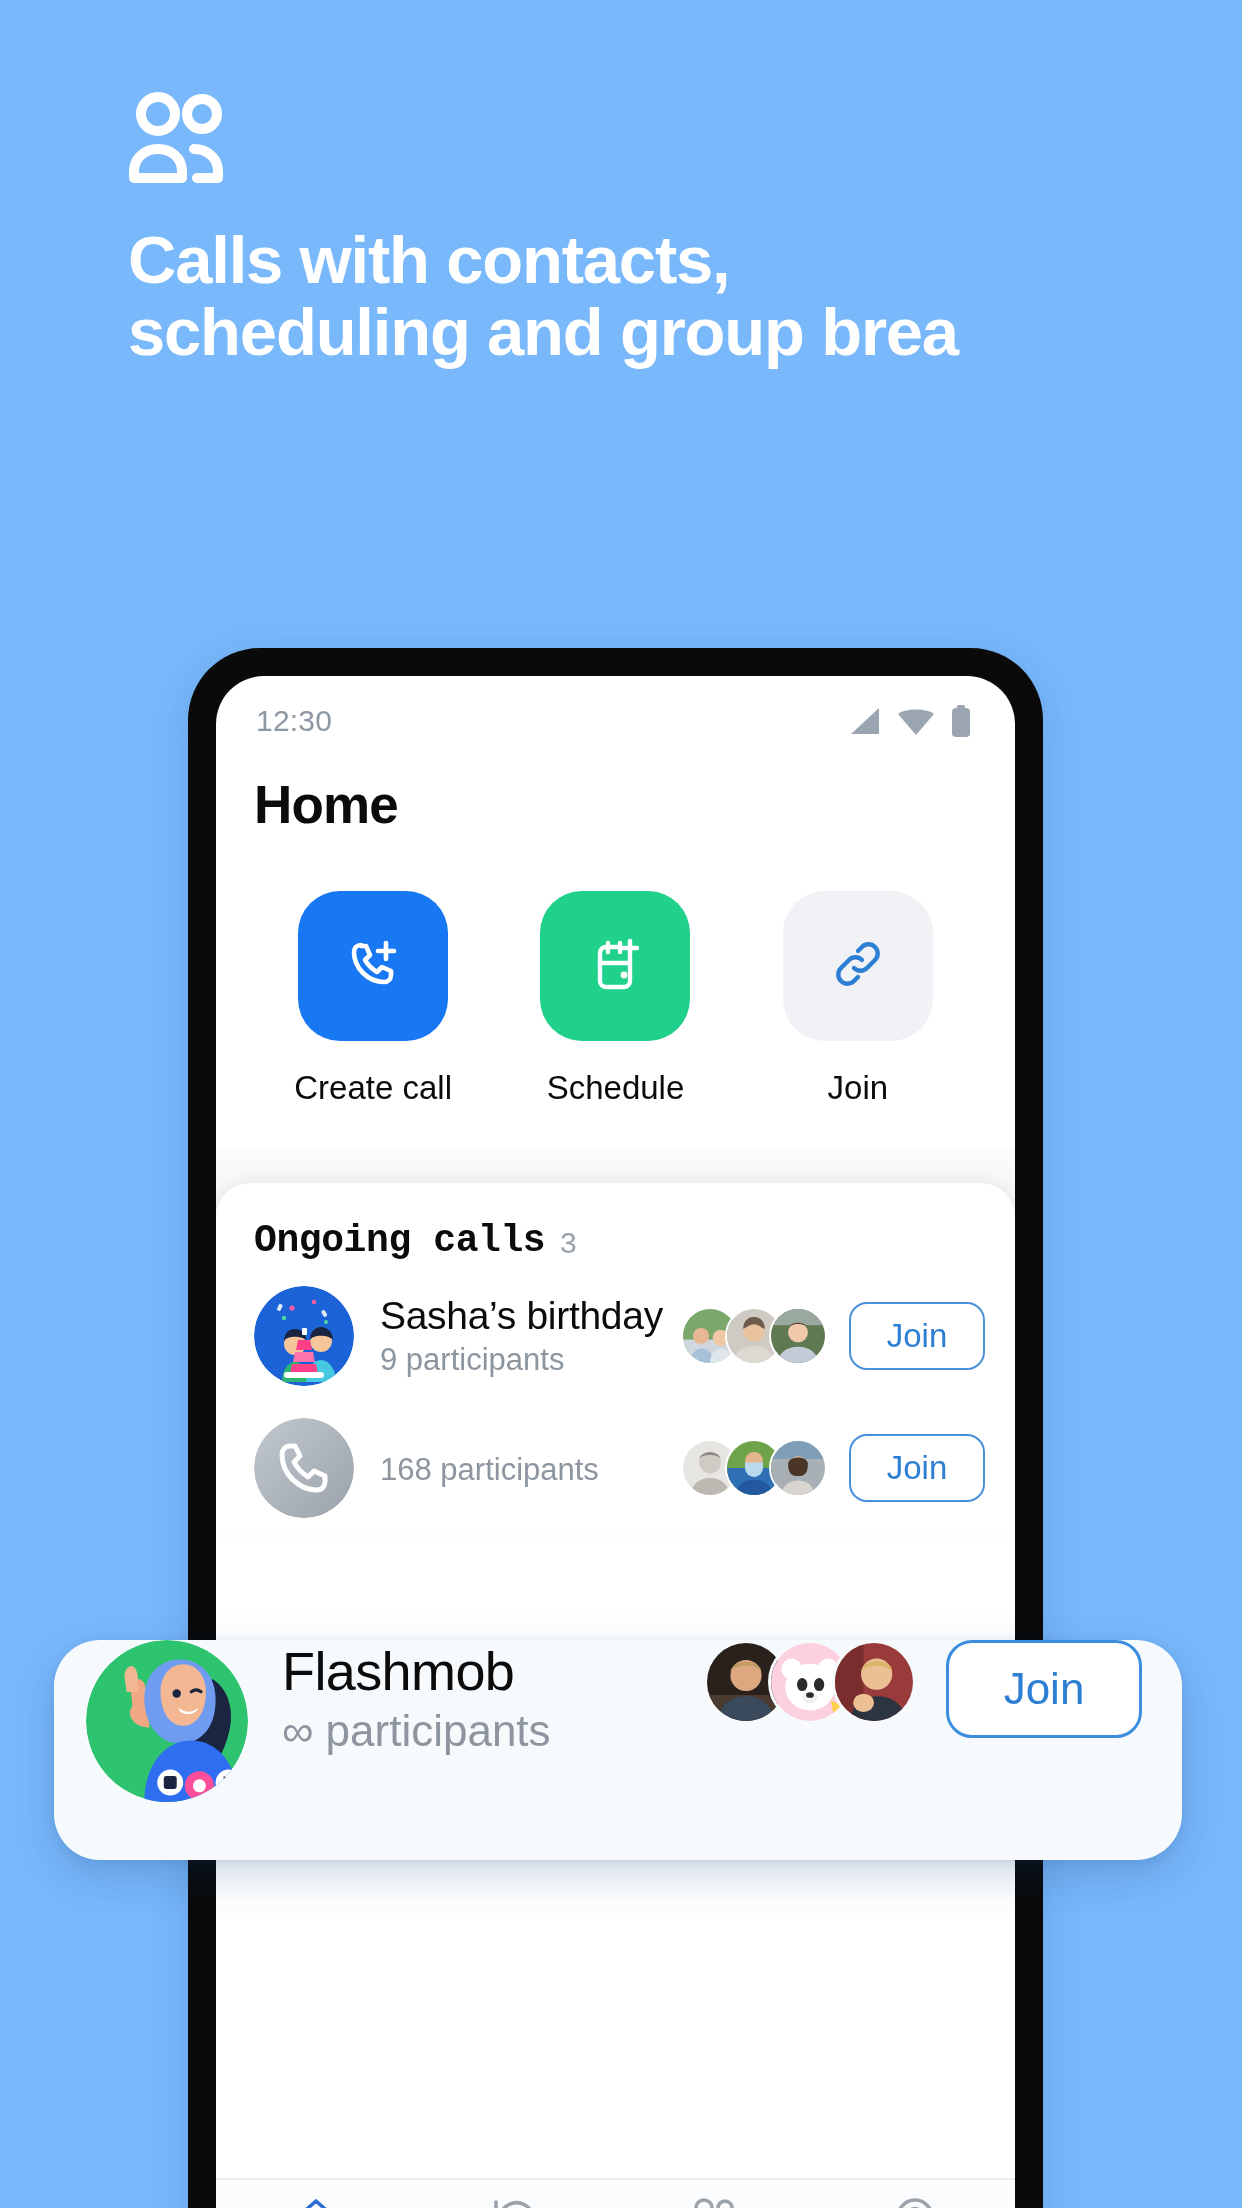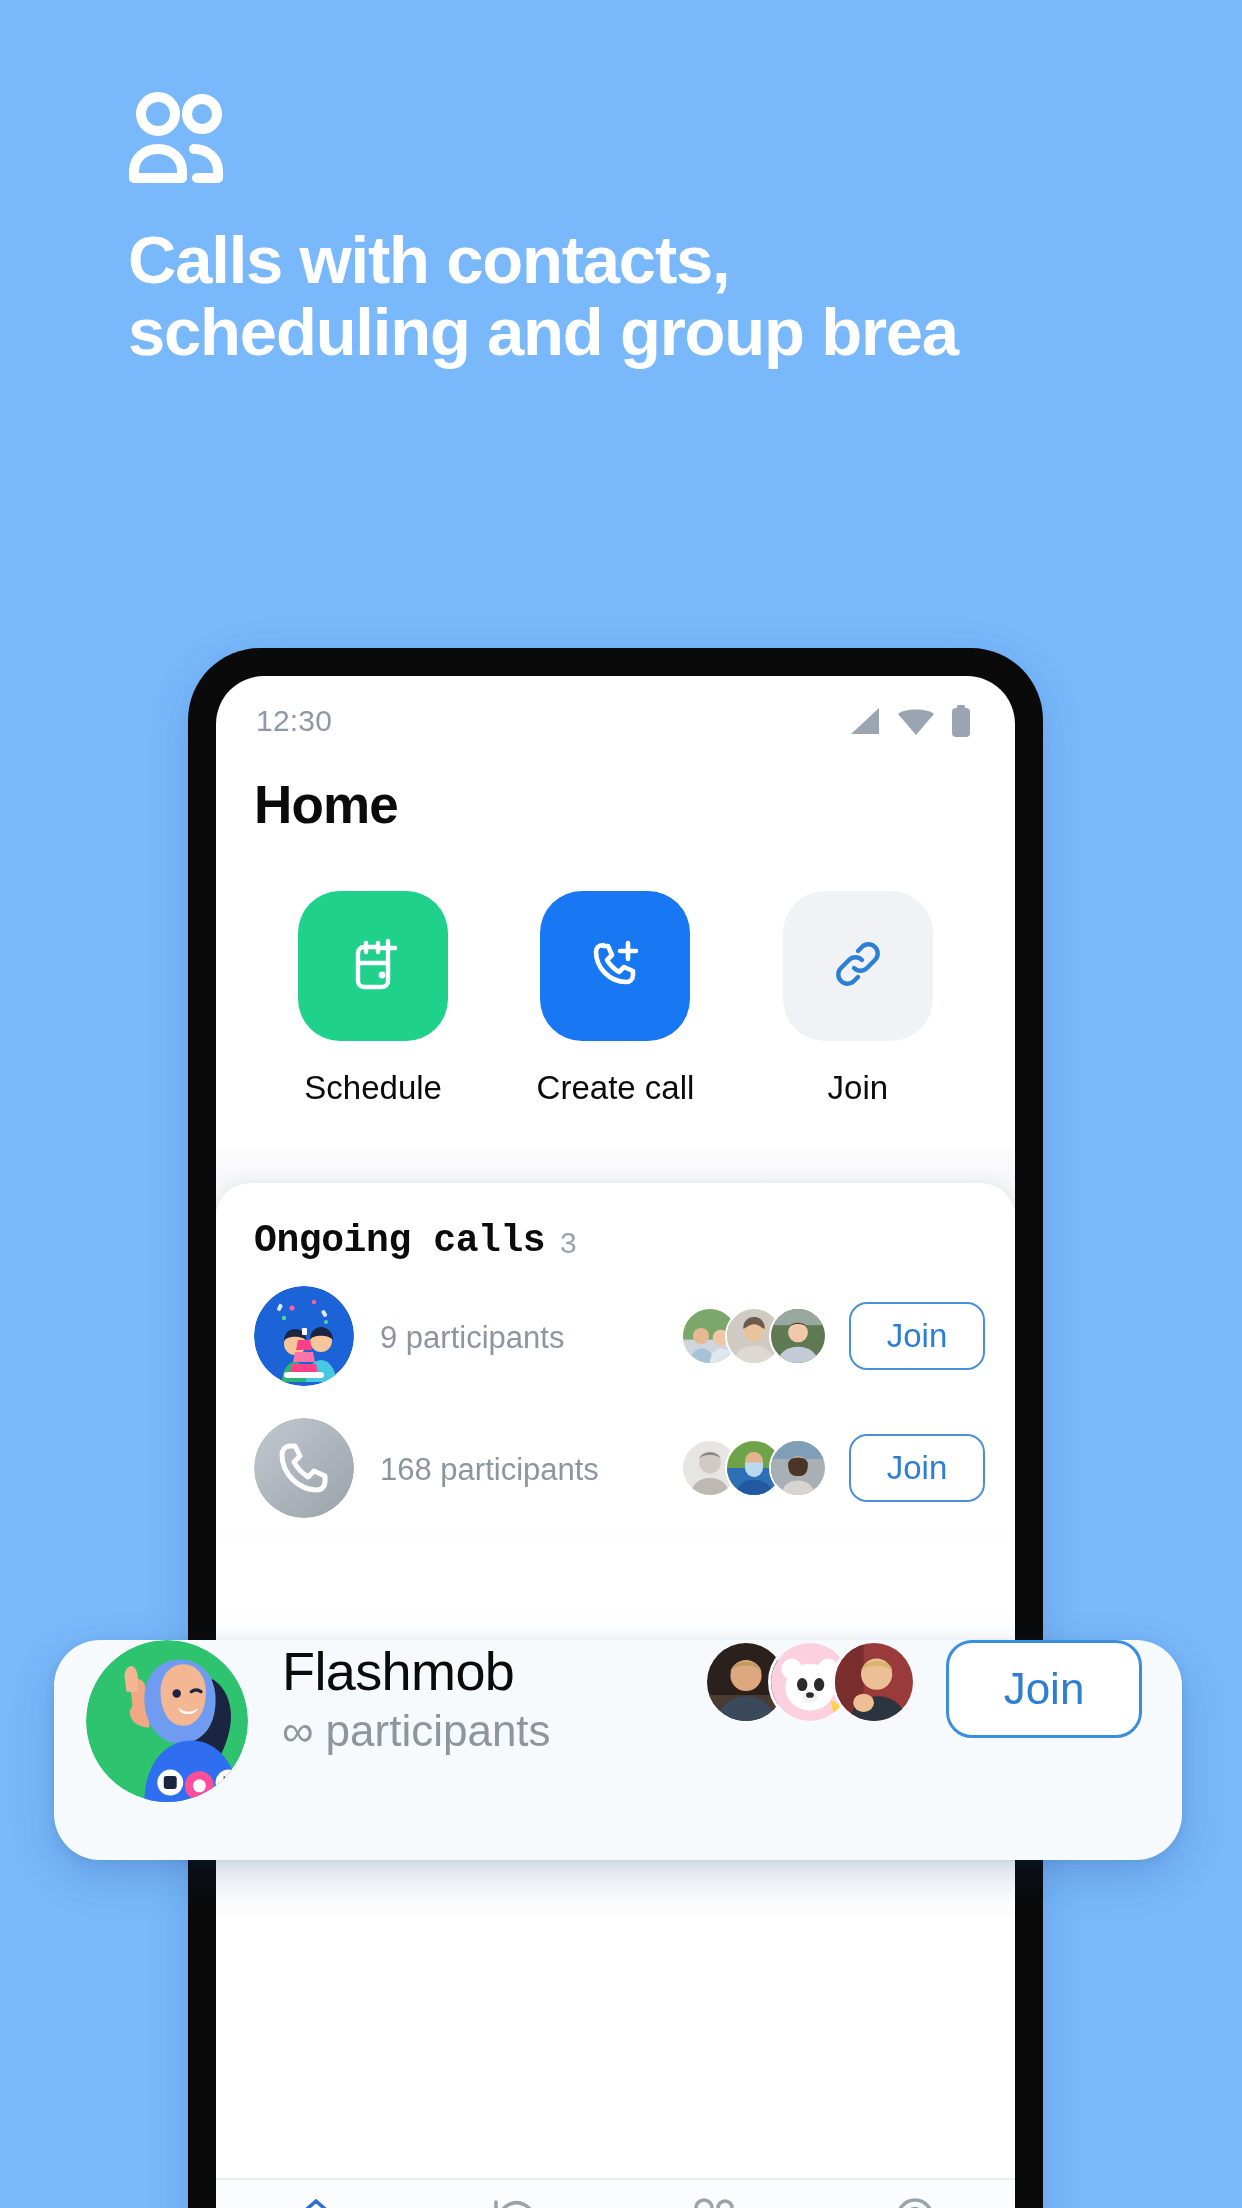--- a/index.html
+++ b/index.html
@@ -330,44 +330,44 @@
             <rect x="1" y="3" width="18" height="29" rx="4" fill="#9aa5b1"></rect>
           </svg>
         </span>
       </div>
     </div>
 
     <div class="page-title">Home</div>
 
     <div class="actions">
       <div class="action">
+        <div class="action-tile tile-create">
+          <span>
+            <svg width="62" height="62" viewBox="0 0 62 62" fill="none" stroke="#fff" stroke-width="4.6" stroke-linecap="round" stroke-linejoin="round">
+              <path d="M19 12c-4 0-7 3-7 7 0 16 14 30 30 30 4 0 7-3 7-7v-4l-9-4-5 5c-5-3-9-7-12-12l5-5-4-9h-5z"></path>
+              <path d="M44 10v16M36 18h16"></path>
+            </svg>
+          </span>
+        </div>
+        <div class="action-label">Create call</div>
+      </div>
+
+      <div class="action">
         <div class="action-tile tile-schedule">
           <span>
             <svg width="58" height="58" viewBox="0 0 58 58" fill="none" stroke="#fff" stroke-width="4.4" stroke-linecap="round" stroke-linejoin="round">
               <path d="M44 22v24a6 6 0 0 1-6 6H20a6 6 0 0 1-6-6V18a6 6 0 0 1 6-6h14"></path>
               <path d="M14 28h30"></path>
               <path d="M22 8v9M34 8v9"></path>
               <path d="M44 6v14M37 13h14"></path>
               <circle cx="38" cy="40" r="3.4" fill="#fff" stroke="none"></circle>
             </svg>
           </span>
         </div>
         <div class="action-label">Schedule</div>
-      </div>
-
-      <div class="action">
-        <div class="action-tile tile-create">
-          <span>
-            <svg width="62" height="62" viewBox="0 0 62 62" fill="none" stroke="#fff" stroke-width="4.6" stroke-linecap="round" stroke-linejoin="round">
-              <path d="M19 12c-4 0-7 3-7 7 0 16 14 30 30 30 4 0 7-3 7-7v-4l-9-4-5 5c-5-3-9-7-12-12l5-5-4-9h-5z"></path>
-              <path d="M44 10v16M36 18h16"></path>
-            </svg>
-          </span>
-        </div>
-        <div class="action-label">Create call</div>
       </div>
 
       <div class="action">
         <div class="action-tile tile-join">
           <span>
             <svg width="56" height="56" viewBox="0 0 56 56" fill="none" stroke="#2d7fd3" stroke-width="4.4" stroke-linecap="round" stroke-linejoin="round">
               <path d="M24 32a9 9 0 0 0 13 0l8-8a9 9 0 0 0-13-13l-4 4"></path>
               <path d="M32 24a9 9 0 0 0-13 0l-8 8a9 9 0 0 0 13 13l4-4"></path>
             </svg>
           </span>
@@ -407,20 +407,21 @@
             <circle cx="67" cy="55" r="11" fill="#f6c69a"></circle>
             <path d="M56 54c0-8 5-13 11-13s12 5 12 13c-4-5-19-6-23 0z" fill="#1b2440"></path>
             <path d="M36 88h28l-2-10H38z" fill="#ff3f86"></path>
             <path d="M39 76h22l-2-10H41z" fill="#ff73ab"></path>
             <path d="M42 64h16l-2-10H44z" fill="#ff3f86"></path>
             <rect x="48" y="42" width="5" height="7" rx="1" fill="#ffffff"></rect>
             <rect x="30" y="86" width="40" height="6" rx="3" fill="#ffffff"></rect>
           </svg>
         </div>
         <div class="call-text">
+          <div class="call-name">Sasha’s birthday</div>
           <div class="call-sub">9 participants</div>
         </div>
         <div class="facepile">
           <div class="face">
             <svg class="ill" viewBox="0 0 60 60">
                 <rect width="60" height="60" fill="#7ba86a"></rect>
                 <rect y="34" width="60" height="26" fill="#cfd6de"></rect>
                 <circle cx="20" cy="30" r="9" fill="#e8b894"></circle>
                 <circle cx="42" cy="32" r="9" fill="#f0c7a6"></circle>
                 <path d="M8 60c0-10 6-16 13-16s13 6 13 16z" fill="#a8c0d8"></path>

